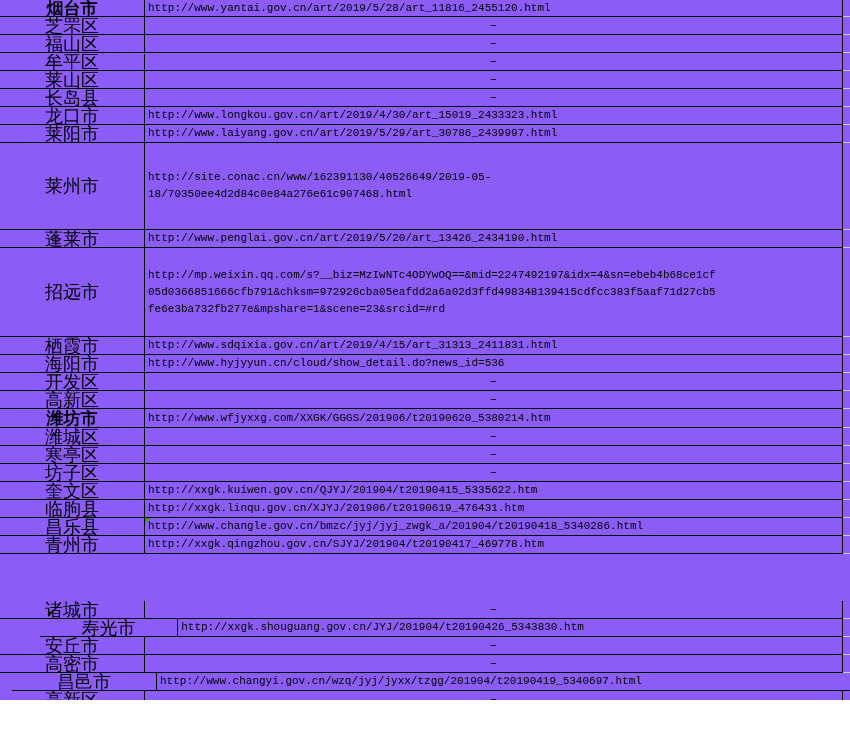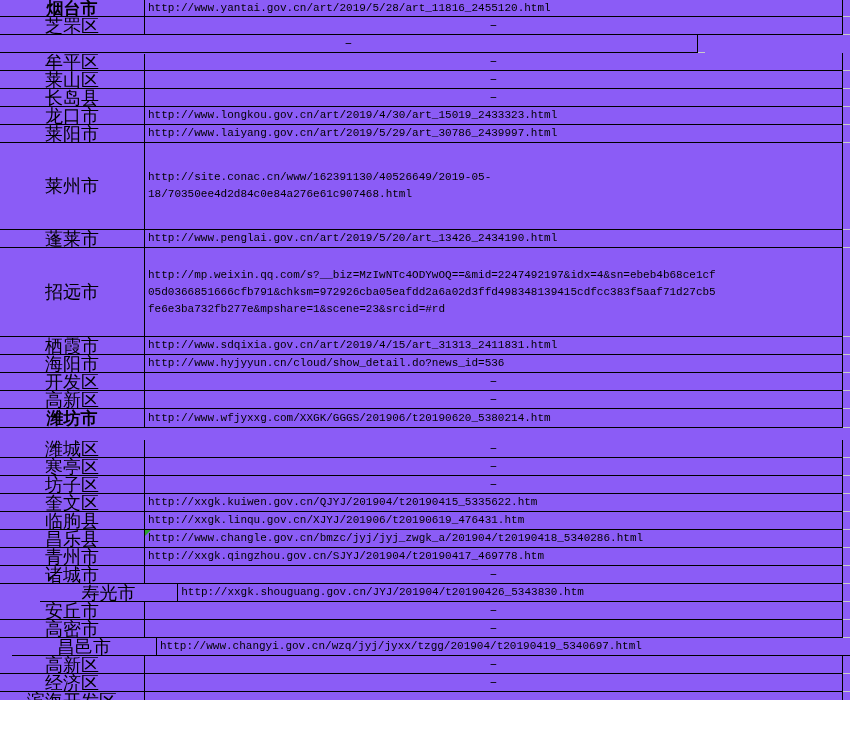--- a/index.html
+++ b/index.html
@@ -70,20 +70,21 @@
       <div class="cell-name">烟台市</div>
       <div class="cell-url">http://www.yantai.gov.cn/art/2019/5/28/art_11816_2455120.html</div>
       <div class="cell-stub"></div>
     </div>
     <div class="row" style="height: 18px;">
       <div class="cell-name">芝罘区</div>
       <div class="cell-url empty">–</div>
       <div class="cell-stub"></div>
     </div>
     <div class="row" style="height: 18px;">
+      <div class="cell-name">福山区</div>
       <div class="cell-url empty">–</div>
       <div class="cell-stub"></div>
     </div>
     <div class="row" style="height: 18px; align-items: flex-end;">
       <div class="cell-name">牟平区</div>
       <div class="cell-url empty">–</div>
       <div class="cell-stub"></div>
     </div>
     <div class="row" style="height: 18px;">
       <div class="cell-name">莱山区</div>
@@ -141,21 +142,21 @@
     <div class="row" style="height: 18px;">
       <div class="cell-name">高新区</div>
       <div class="cell-url empty">–</div>
       <div class="cell-stub"></div>
     </div>
     <div class="row city" style="height: 19px;">
       <div class="cell-name">潍坊市</div>
       <div class="cell-url">http://www.wfjyxxg.com/XXGK/GGGS/201906/t20190620_5380214.htm</div>
       <div class="cell-stub"></div>
     </div>
-    <div class="row" style="height: 18px; margin-top: 12px;">
+    <div class="row" style="height: 18px;">
       <div class="cell-name">潍城区</div>
       <div class="cell-url empty">–</div>
       <div class="cell-stub"></div>
     </div>
     <div class="row" style="height: 18px;">
       <div class="cell-name">寒亭区</div>
       <div class="cell-url empty">–</div>
       <div class="cell-stub"></div>
     </div>
     <div class="row" style="height: 18px;">
@@ -176,21 +177,21 @@
     <div class="row" style="height: 18px;">
       <div class="cell-name">昌乐县</div>
       <div class="cell-url">http://www.changle.gov.cn/bmzc/jyj/jyj_zwgk_a/201904/t20190418_5340286.html<span class="corner-marker"></span></div>
       <div class="cell-stub"></div>
     </div>
     <div class="row" style="height: 18px;">
       <div class="cell-name">青州市</div>
       <div class="cell-url">http://xxgk.qingzhou.gov.cn/SJYJ/201904/t20190417_469778.htm</div>
       <div class="cell-stub"></div>
     </div>
-    <div class="row" style="height: 18px;">
+    <div class="row" style="height: 18px; margin-top: 47px;">
       <div class="cell-name">诸城市</div>
       <div class="cell-url empty">–</div>
       <div class="cell-stub"></div>
     </div>
     <div class="row" style="height: 18px; padding-left: 40px;">
       <div class="cell-name">寿光市</div>
       <div class="cell-url">http://xxgk.shouguang.gov.cn/JYJ/201904/t20190426_5343830.htm</div>
       <div class="cell-stub"></div>
     </div>
     <div class="row" style="height: 18px;">

